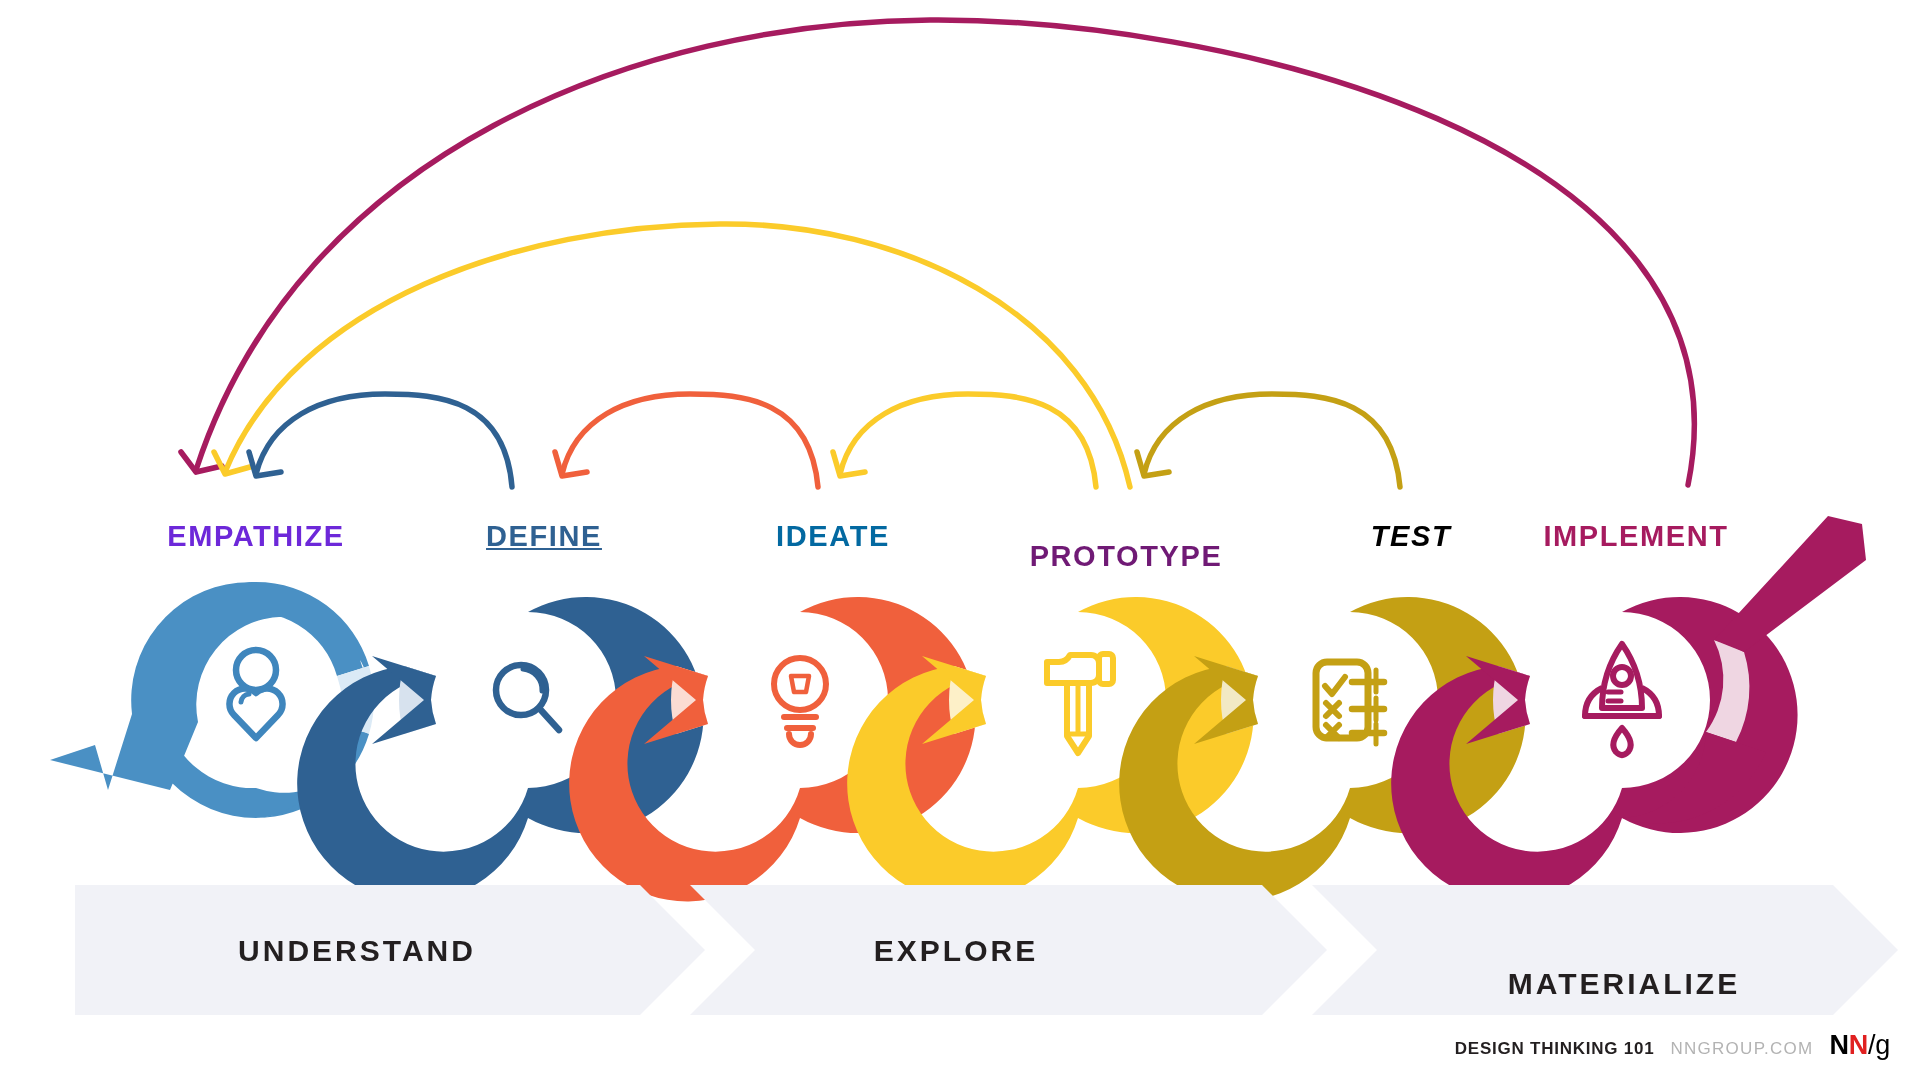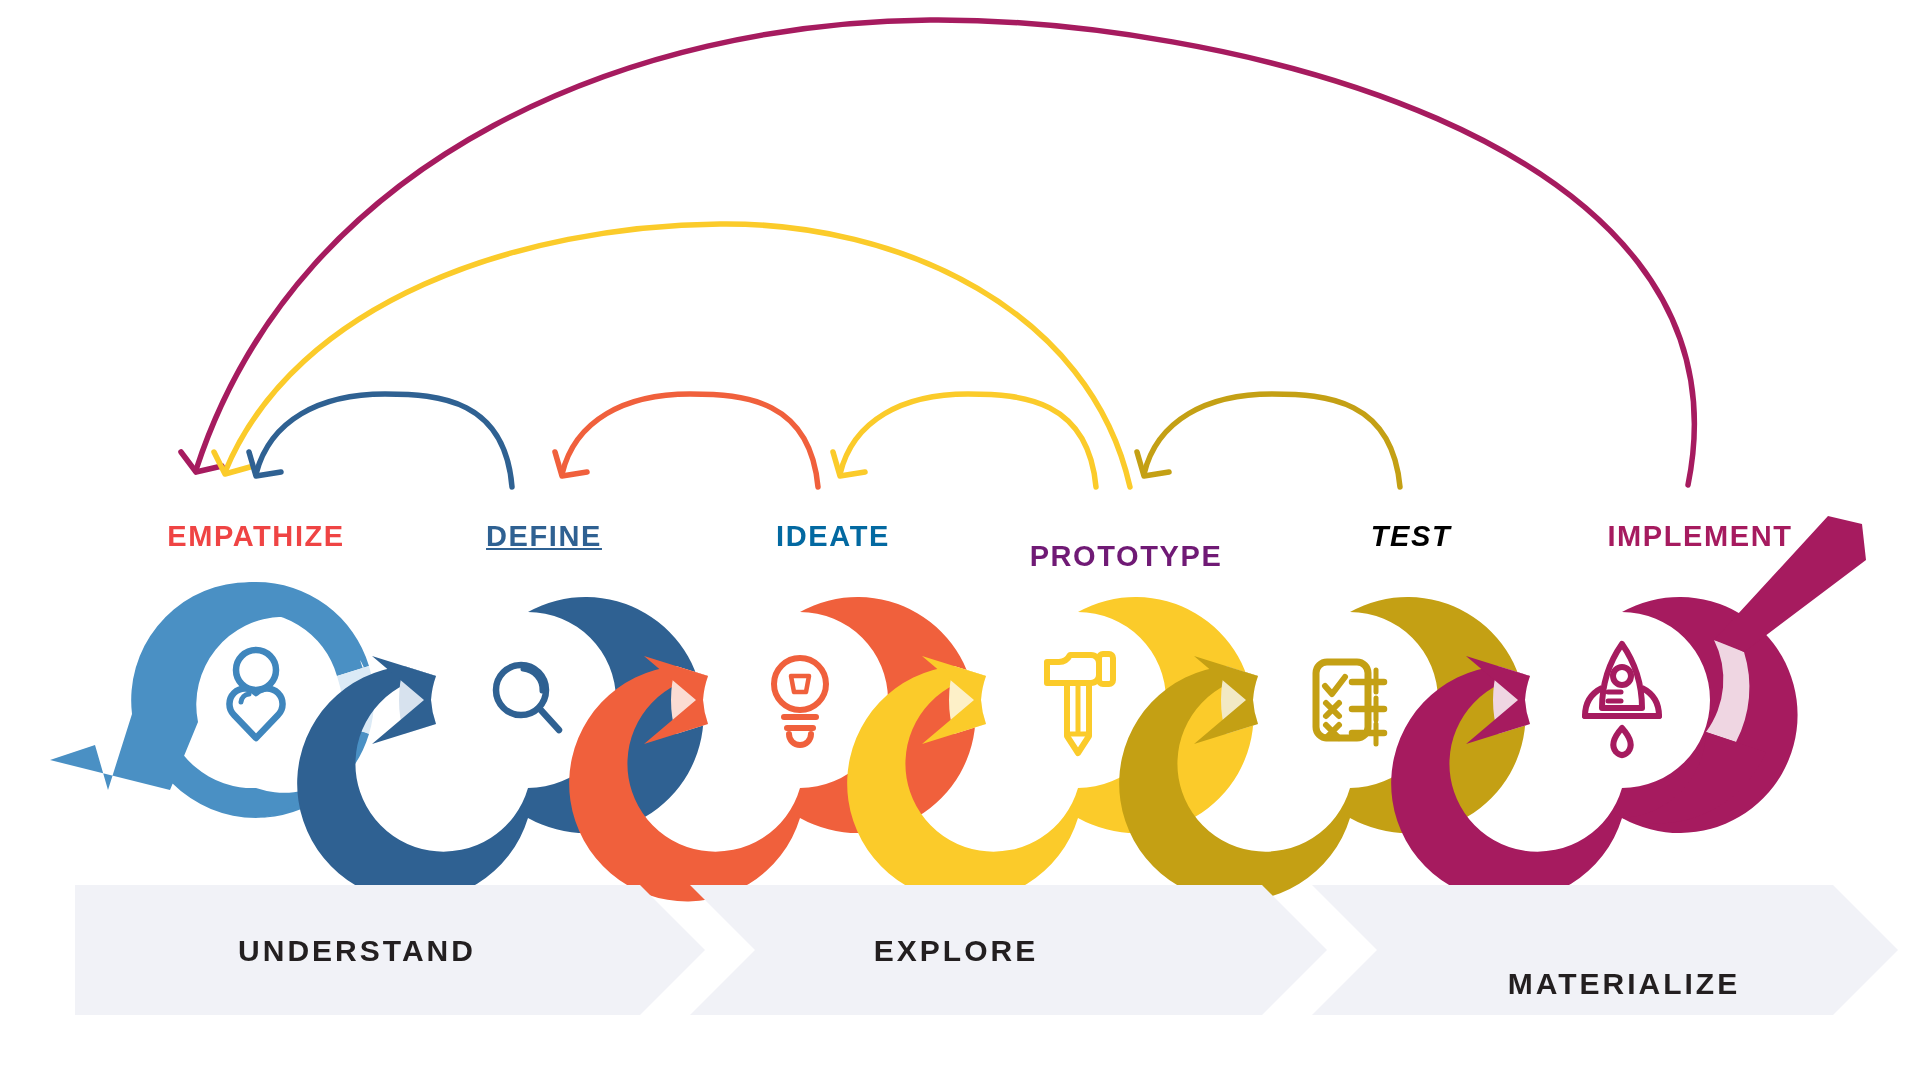--- a/index.html
+++ b/index.html
@@ -209,25 +209,30 @@
       <use href="#ic-rocket"></use>
     </g>
 
     <g id="bands">
       <path d="M75 885 L640 885 L705 950 L640 1015 L75 1015 Z" fill="#f1f2f7"></path>
       <path d="M690 885 L1262 885 L1327 950 L1262 1015 L690 1015 L755 950 Z" fill="#f1f2f7"></path>
       <path d="M1312 885 L1833 885 L1898 950 L1833 1015 L1312 1015 L1377 950 Z" fill="#f1f2f7"></path>
     </g>
   </svg>
 
-  <div class="phase-label" style="left:256px;top:520px;color:#ef4444;">EMPATHIZE</div>
+  <div class="phase-label" style="left:256px;top:520px;color:#6d28d9;">EMPATHIZE</div>
   <div class="phase-label" style="left:544px;top:520px;color:#2f6192;text-decoration:underline;">DEFINE</div>
   <div class="phase-label" style="left:833px;top:520px;color:#0369a1;">IDEATE</div>
   <div class="phase-label" style="left:1126px;top:520px;color:#701a75;margin-top:20px;">PROTOTYPE</div>
   <div class="phase-label" style="left:1411px;top:520px;color:#000000;font-style:italic;">TEST</div>
-  <div class="phase-label" style="left:1700px;top:520px;color:#a61b5f;">IMPLEMENT</div>
+  <div class="phase-label" style="left:1636px;top:520px;color:#a61b5f;">IMPLEMENT</div>
 
   <div class="band-label" style="left:345px;top:951px;">UNDERSTAND</div>
   <div class="band-label" style="left:944px;top:951px;">EXPLORE</div>
   <div class="band-label" style="left:1612px;top:984px;text-align:center;">MATERIALIZE</div>
 
+  <div id="footer">
+    <span class="dt101">DESIGN THINKING 101</span>
+    <span class="site">NNGROUP.COM</span>
+    <span class="nng"><span>N</span><span class="red">N</span><span class="slash">/</span><span class="g">g</span></span>
+  </div>
 
 </div>
 
 </body></html>

